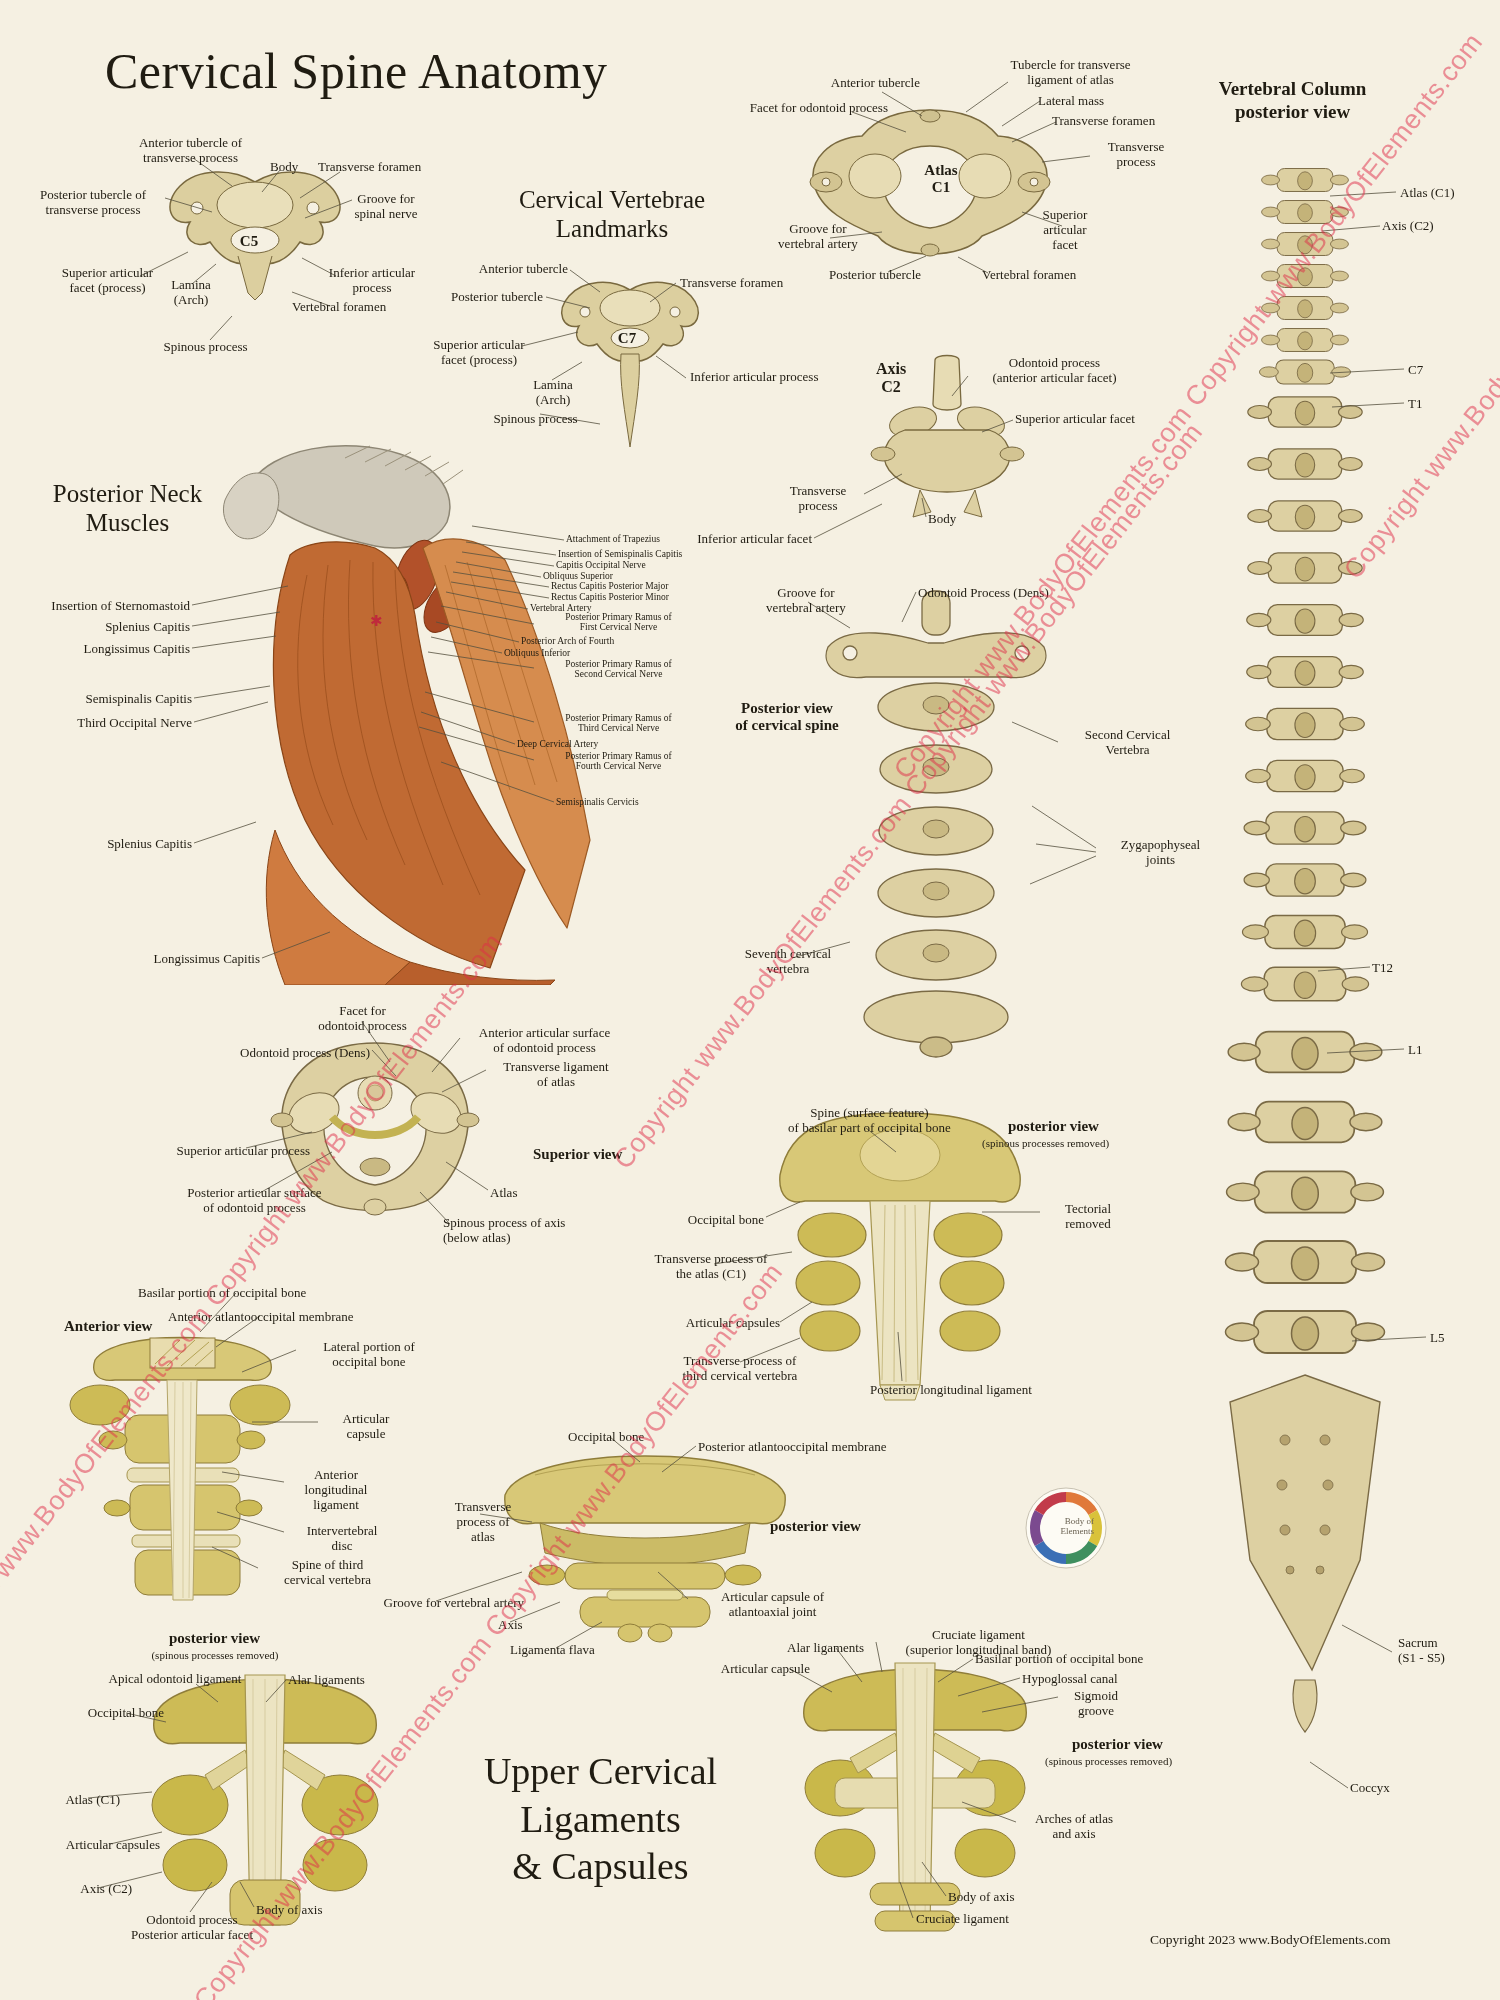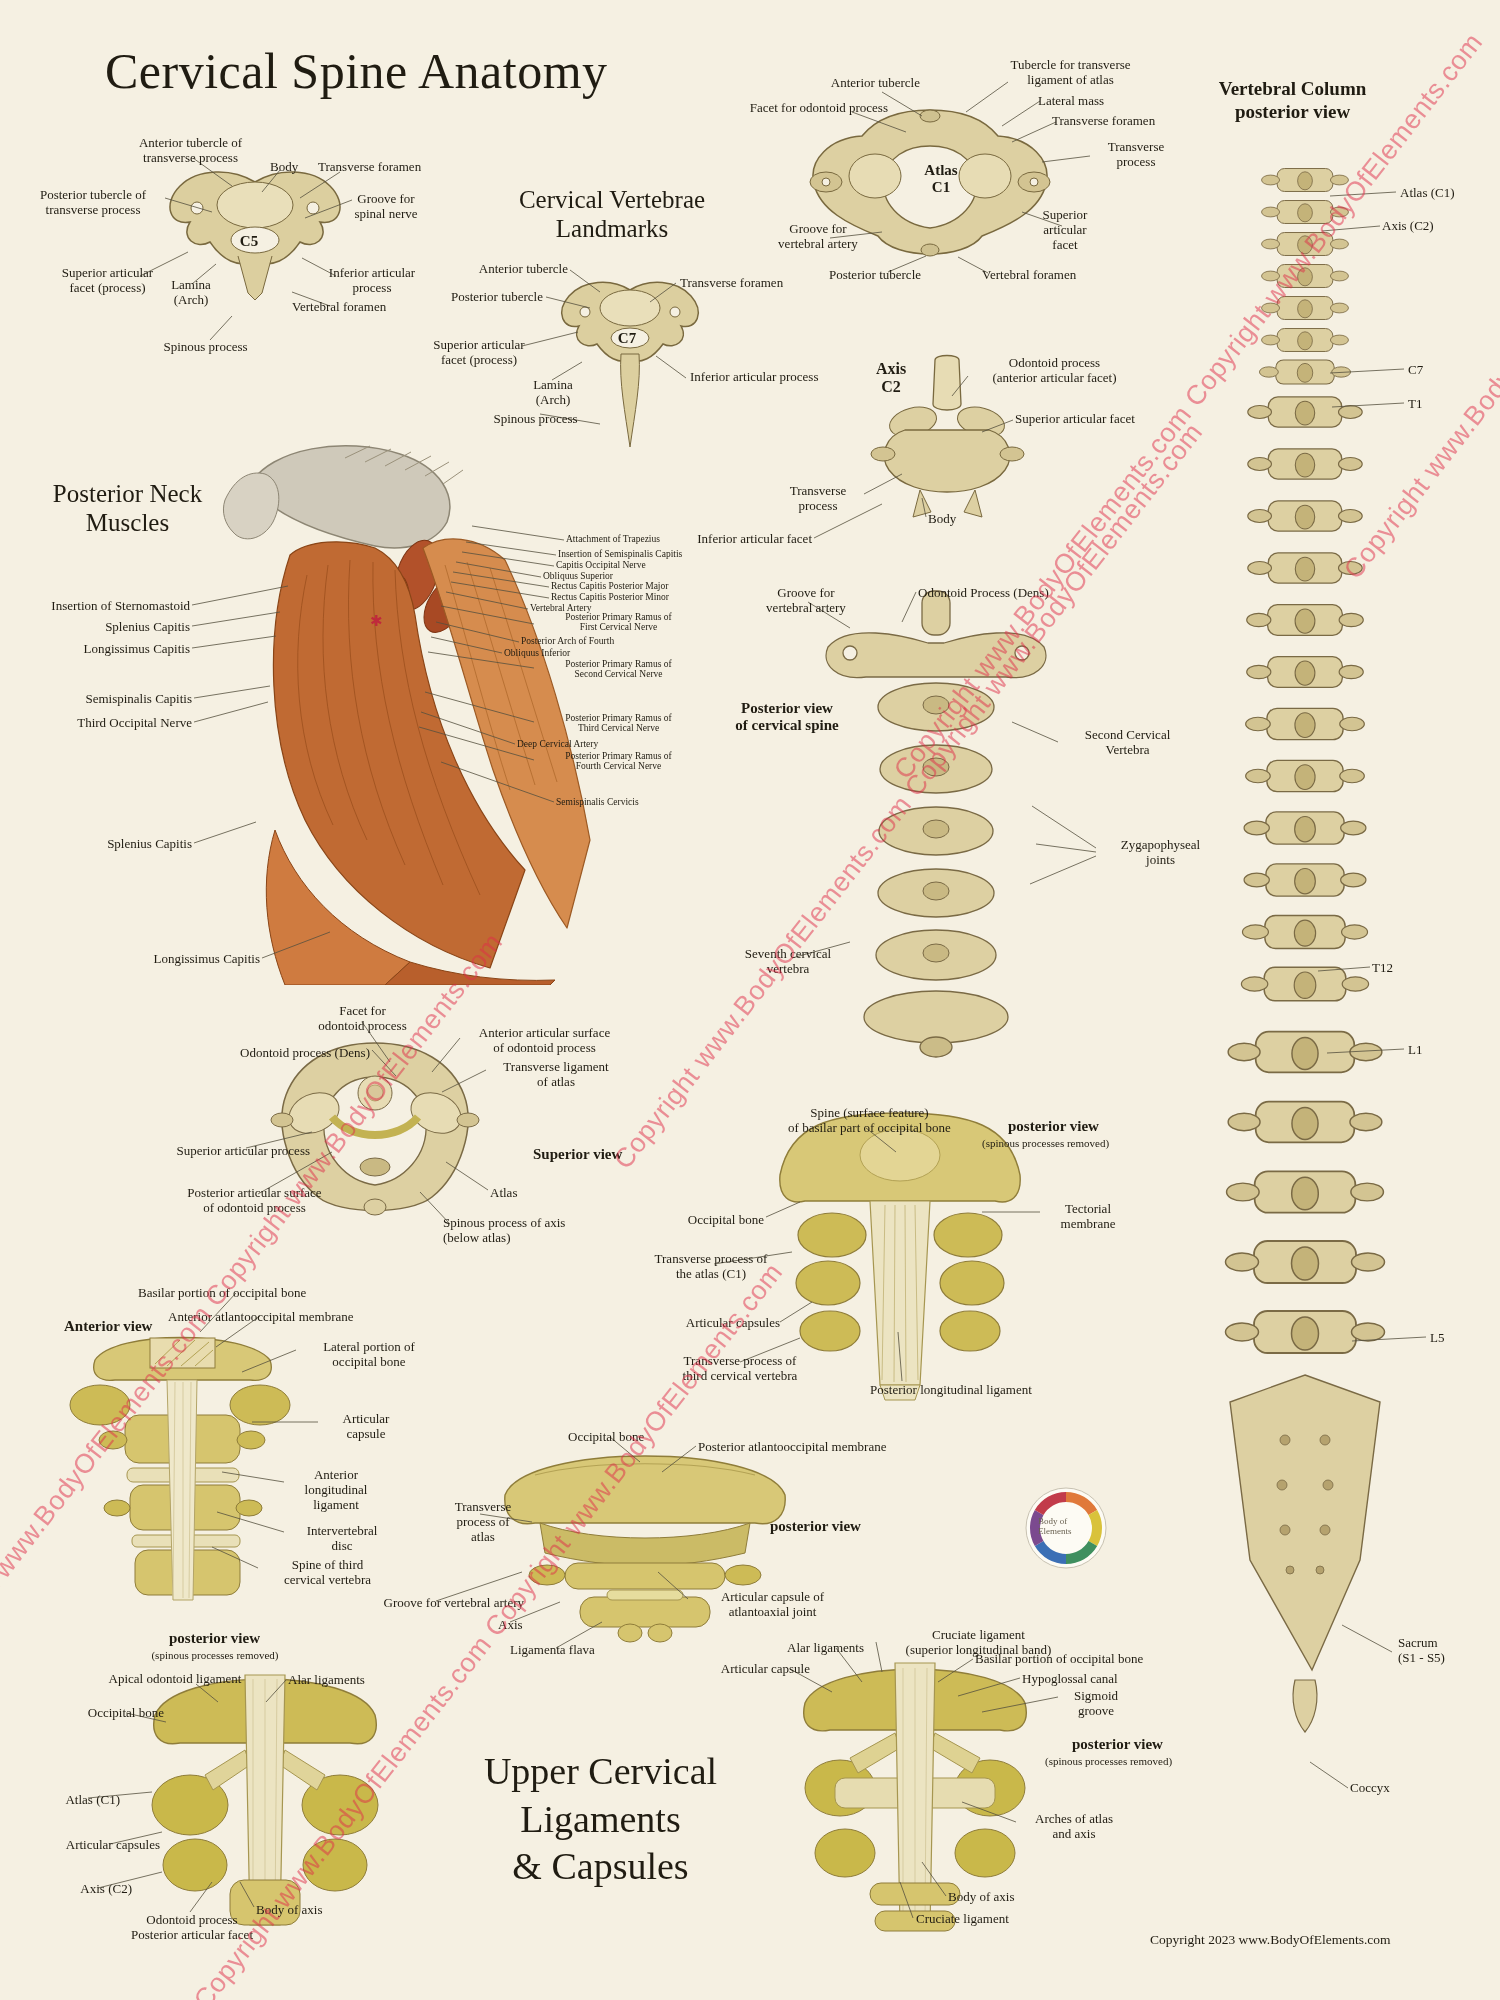--- a/index.html
+++ b/index.html
@@ -13,21 +13,21 @@
   .h2b{position:absolute;font-size:19px;font-weight:bold;line-height:1.2;white-space:pre-line;z-index:4;text-align:center;}
   .h3{position:absolute;font-size:15px;font-weight:bold;line-height:1.15;white-space:pre-line;z-index:4;}
   .sub{position:absolute;font-size:11px;z-index:4;white-space:pre-line;}
   .tag{position:absolute;font-size:15px;font-weight:bold;text-align:center;white-space:pre-line;z-index:4;}
   .big-title{position:absolute;font-size:38px;line-height:1.25;text-align:center;white-space:pre-line;z-index:4;}
   .wm{position:absolute;font-family:"Liberation Sans",sans-serif;font-size:27px;color:rgba(224,44,72,.5);
       white-space:nowrap;transform:rotate(-52deg);transform-origin:0 50%;z-index:6;letter-spacing:.5px;}
   .ill{position:absolute;z-index:1;}
   #lines{position:absolute;left:0;top:0;z-index:2;}
   .copyright{position:absolute;font-size:13.5px;z-index:4;}
-  .logo-text{position:absolute;font-size:9px;text-align:left;z-index:5;color:#6a6252;line-height:1.15;}
+  .logo-text{position:absolute;font-size:9px;text-align:right;z-index:5;color:#6a6252;line-height:1.15;}
   .star{position:absolute;color:#c0293c;font-size:15px;z-index:4;}
 </style>
 </head>
 <body>
 
 <div id="poster">
 
   <svg class="ill" style="left:150px;top:148px" width="210" height="185" viewBox="0 0 210 185">
     <path d="M105,34 C82,20 48,20 30,38 C12,56 20,78 40,74 C30,90 46,102 60,94 C72,112 88,120 105,114 C122,120 138,112 150,94 C164,102 180,90 170,74 C190,78 198,56 180,38 C162,20 128,20 105,34 Z" fill="#dccf9f" stroke="#79693f" stroke-width="1.5"></path>
     <ellipse cx="105" cy="57" rx="38" ry="23" fill="#e9dfba" stroke="#79693f"></ellipse>
@@ -435,21 +435,21 @@
   <div class="lbl" style="left:490px;top:1186px">Atlas</div>
   <div class="lbl" style="left:443px;top:1216px;width:185px">Spinous process of axis
 (below atlas)</div>
 
   <div class="lbl c" style="left:762px;top:1106px;width:215px">Spine (surface feature)
 of basilar part of occipital bone</div>
   <div class="h3" style="left:1008px;top:1118px">posterior view</div>
   <div class="sub" style="left:982px;top:1137px">(spinous processes removed)</div>
   <div class="lbl r" style="left:652px;top:1213px;width:112px">Occipital bone</div>
   <div class="lbl c" style="left:1042px;top:1202px;width:92px">Tectorial
-membrane</div>
+removed</div>
   <div class="lbl c" style="left:630px;top:1252px;width:162px">Transverse process of
 the atlas (C1)</div>
   <div class="lbl r" style="left:648px;top:1316px;width:132px">Articular capsules</div>
   <div class="lbl c" style="left:654px;top:1354px;width:172px">Transverse process of
 third cervical vertebra</div>
   <div class="lbl" style="left:870px;top:1383px">Posterior longitudinal ligament</div>
 
   <div class="lbl" style="left:138px;top:1286px">Basilar portion of occipital bone</div>
   <div class="h3" style="left:64px;top:1318px">Anterior view</div>
   <div class="lbl" style="left:168px;top:1310px">Anterior atlantooccipital membrane</div>

